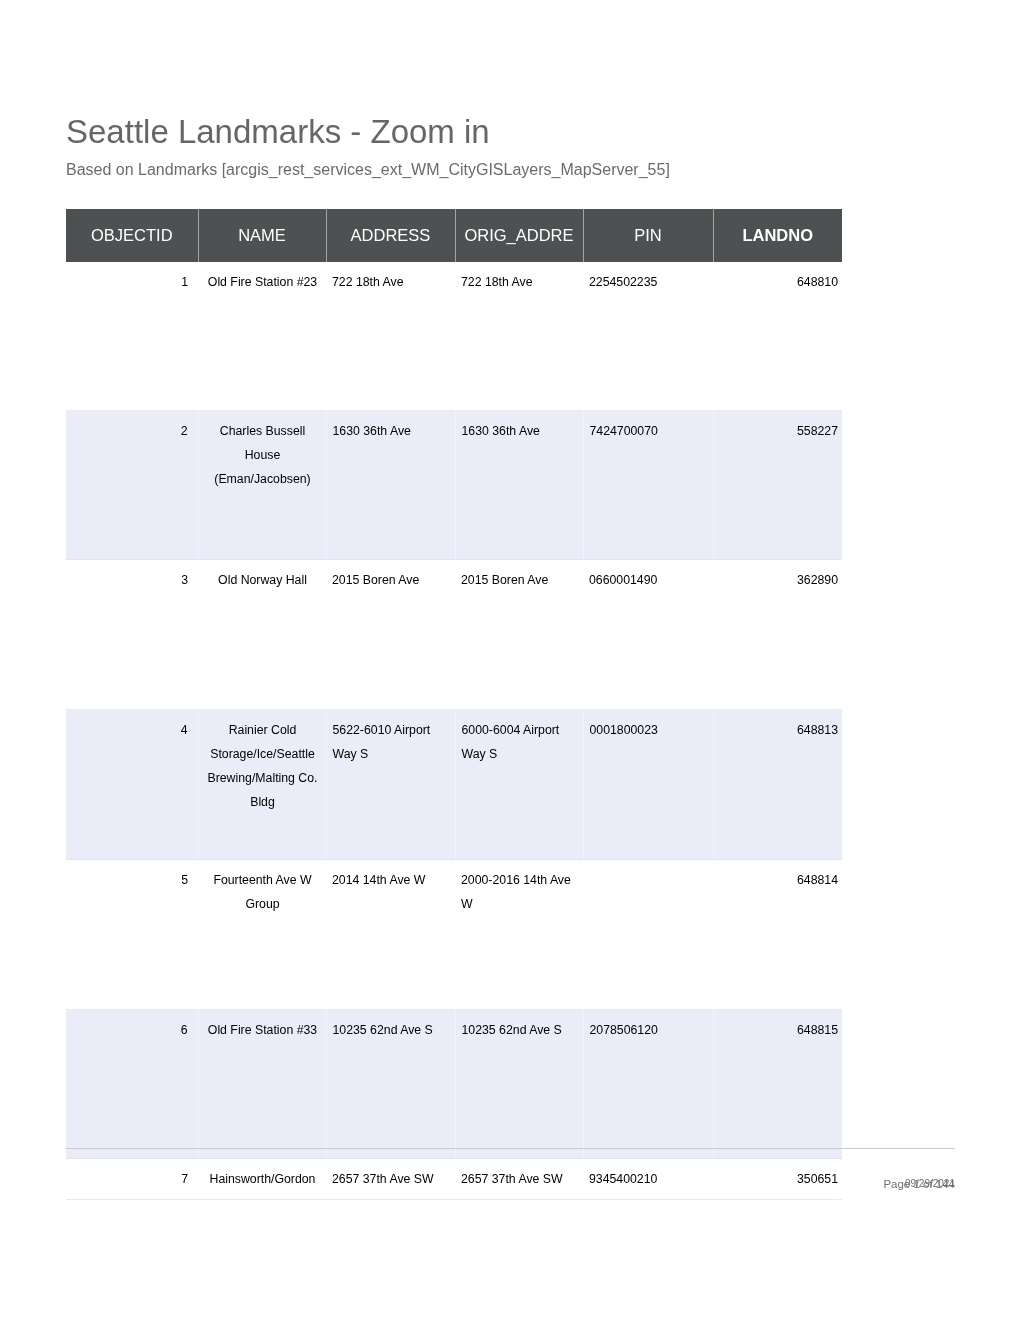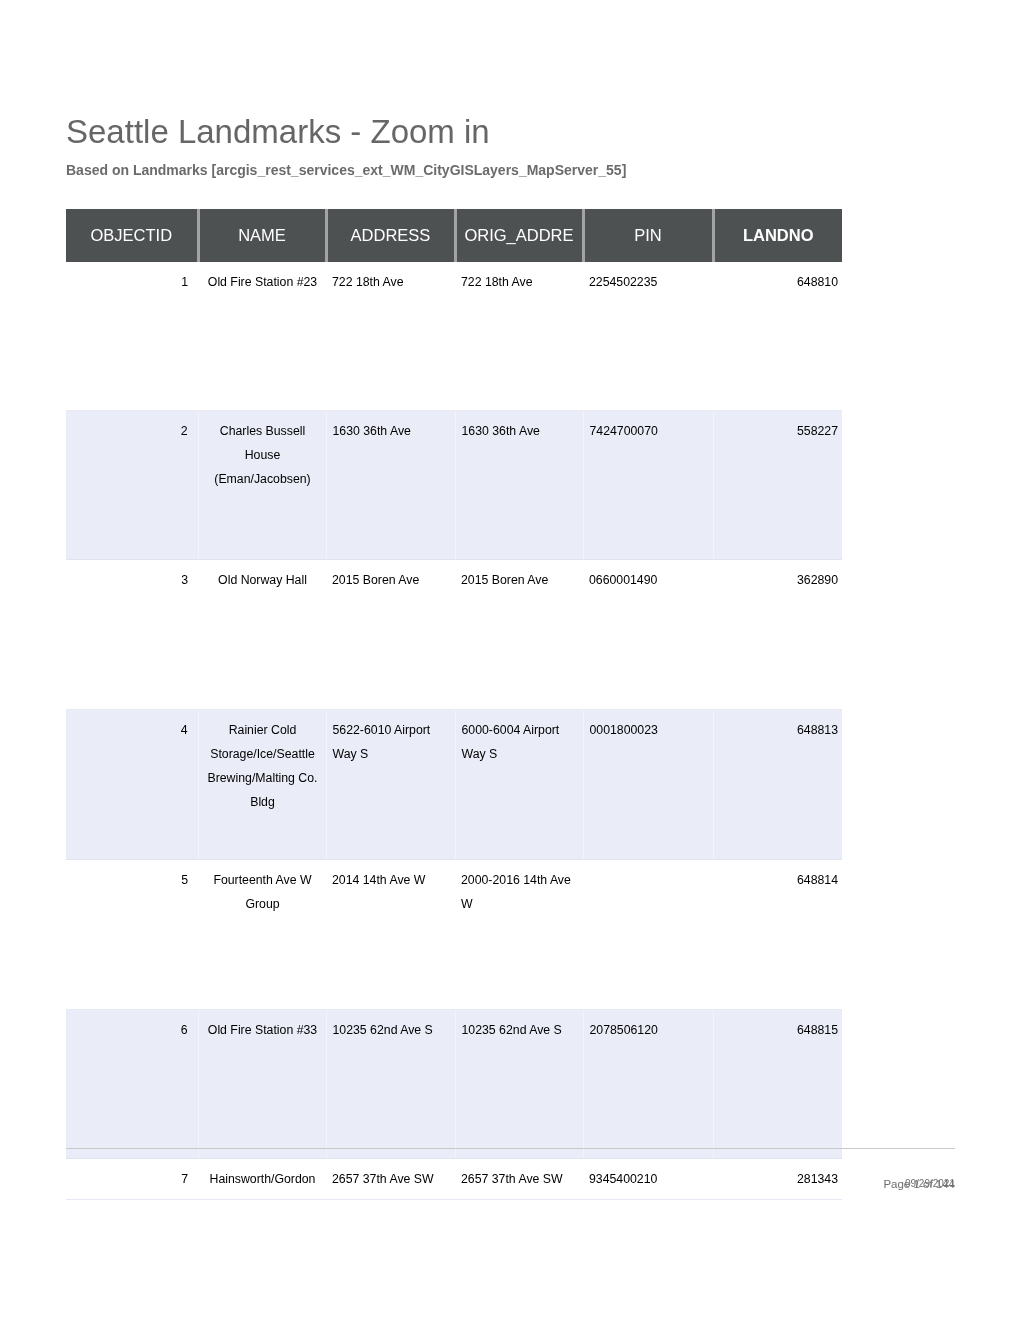--- a/index.html
+++ b/index.html
@@ -33,47 +33,46 @@
   .report-title {
     font-size: 33px;
     font-weight: normal;
     color: #666666;
     line-height: 40px;
     letter-spacing: 0px;
     margin: 0;
     white-space: nowrap;
   }
   .report-subtitle {
-    font-size: 14px;
+    font-size: 16px;
     color: #6b6b6b;
     line-height: 16px;
     margin: 10px 0 0 0;
     white-space: nowrap;
-    font-weight: bold;
   }
 
   
   .grid {
     position: absolute;
     left: 66px;
     top: 209px;
     width: 776px;
     border-collapse: collapse;
     table-layout: fixed;
     font-size: 12.3px;
   }
   .grid th {
     background: #4e5152;
     color: #ffffff;
     font-weight: normal;
     font-size: 16.5px;
     height: 53px;
     text-align: center;
     vertical-align: middle;
-    border-right: 3px solid #a3a3a3;
+    border-right: 1px solid #a3a3a3;
     padding: 0;
   }
   .grid th:last-child { border-right: none; font-weight: bold; }
 
   .grid td {
     vertical-align: top;
     padding: 8px 0 0 0;
     line-height: 24px;
     font-size: 12.3px;
     color: #000000;
@@ -206,21 +205,21 @@
           <td class="cell cell-orig">10235 62nd Ave S</td>
           <td class="cell cell-pin">2078506120</td>
           <td class="cell cell-landno">648815</td>
         </tr>
         <tr class="row-plain">
           <td class="cell cell-objectid" style="height: 32px;">7</td>
           <td class="cell cell-name">Hainsworth/Gordon</td>
           <td class="cell cell-address">2657 37th Ave SW</td>
           <td class="cell cell-orig">2657 37th Ave SW</td>
           <td class="cell cell-pin">9345400210</td>
-          <td class="cell cell-landno">281343</td>
+          <td class="cell cell-landno">350651</td>
         </tr>
       </tbody>
   </table>
 
   <div class="footer-rule"></div>
   <div class="footer-page">Page 1 of 144</div>
   <div class="footer-date">09/29/2021</div>
 
 </div>
 

